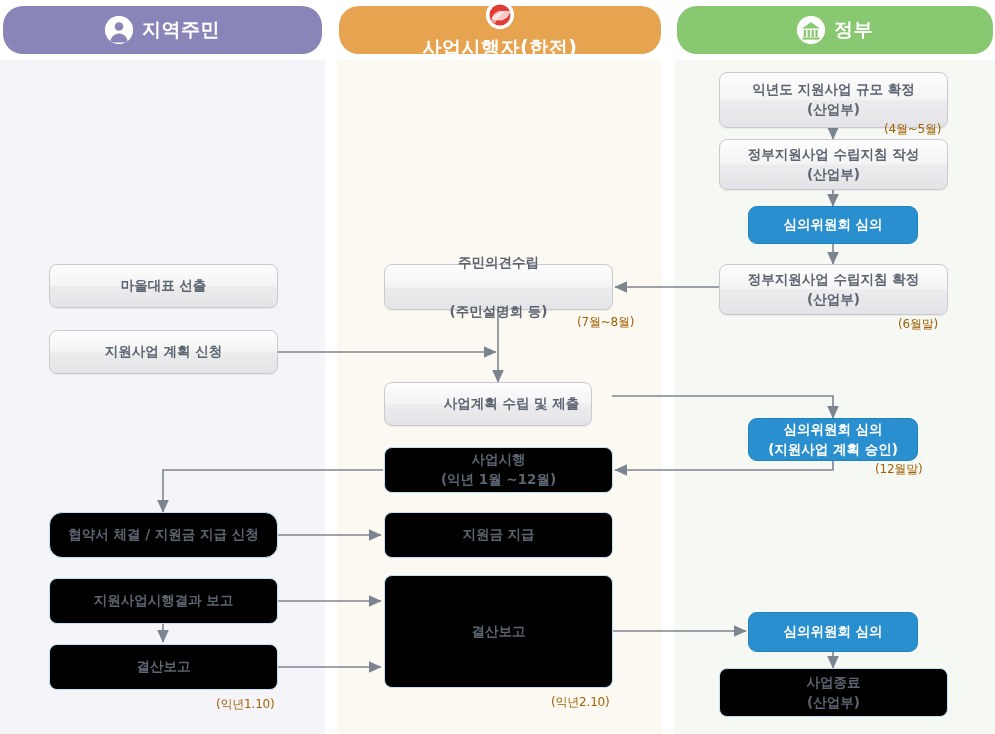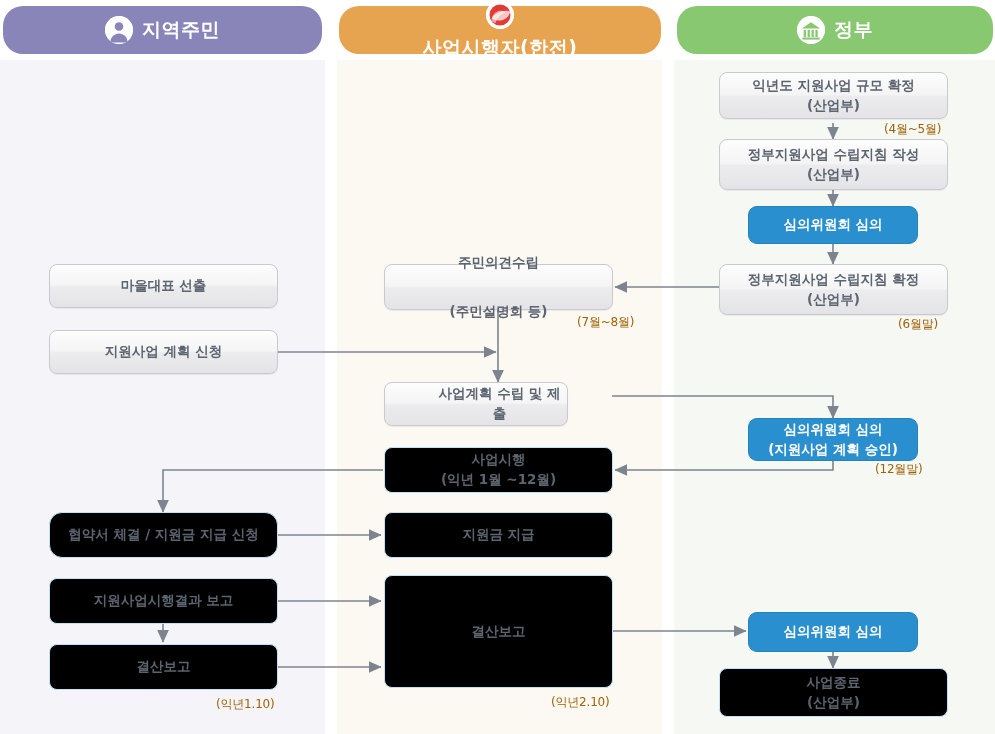--- a/index.html
+++ b/index.html
@@ -177,21 +177,21 @@
       <path d="M163,624 L163,642"></path>
 
       <path d="M277,667 L381,667"></path>
 
       <path d="M613,631 L746,631"></path>
 
       <path d="M833,652 L833,668"></path>
     </g>
   </svg>
 
-  <div class="node n-grey" style="left:719px;top:72px;width:229px;height:47px;">
+  <div class="node n-grey" style="left:719px;top:72px;width:229px;height:56px;">
     <span>익년도 지원사업 규모 확정</span>
     <span class="l2">(산업부)</span>
   </div>
   <div class="cap" style="left:884px;top:121px;">(4월~5월)</div>
 
   <div class="node n-grey" style="left:719px;top:139px;width:229px;height:51px;">
     <span>정부지원사업 수립지침 작성</span>
     <span class="l2">(산업부)</span>
   </div>
 
@@ -219,21 +219,21 @@
     <span>사업종료</span>
     <span class="l2">(산업부)</span>
   </div>
 
   <div class="node n-grey" style="left:384px;top:264px;width:229px;height:46px;gap:29px;">
     <span>주민의견수립</span>
     <span class="l2">(주민설명회 등)</span>
   </div>
   <div class="cap" style="left:549px;top:314px;margin-left:28px;">(7월~8월)</div>
 
-  <div class="node n-grey" style="left:384px;top:382px;width:184px;height:44px;padding-left:47px;">
+  <div class="node n-grey" style="left:384px;top:382px;width:208px;height:44px;padding-left:47px;">
     <span>사업계획 수립 및 제출</span>
   </div>
 
   <div class="node n-lblue" style="left:384px;top:447px;width:229px;height:46px;">
     <span>사업시행</span>
     <span class="l2">(익년 1월 ~12월)</span>
   </div>
 
   <div class="node n-lblue" style="left:384px;top:512px;width:229px;height:46px;">
     <span>지원금 지급</span>

